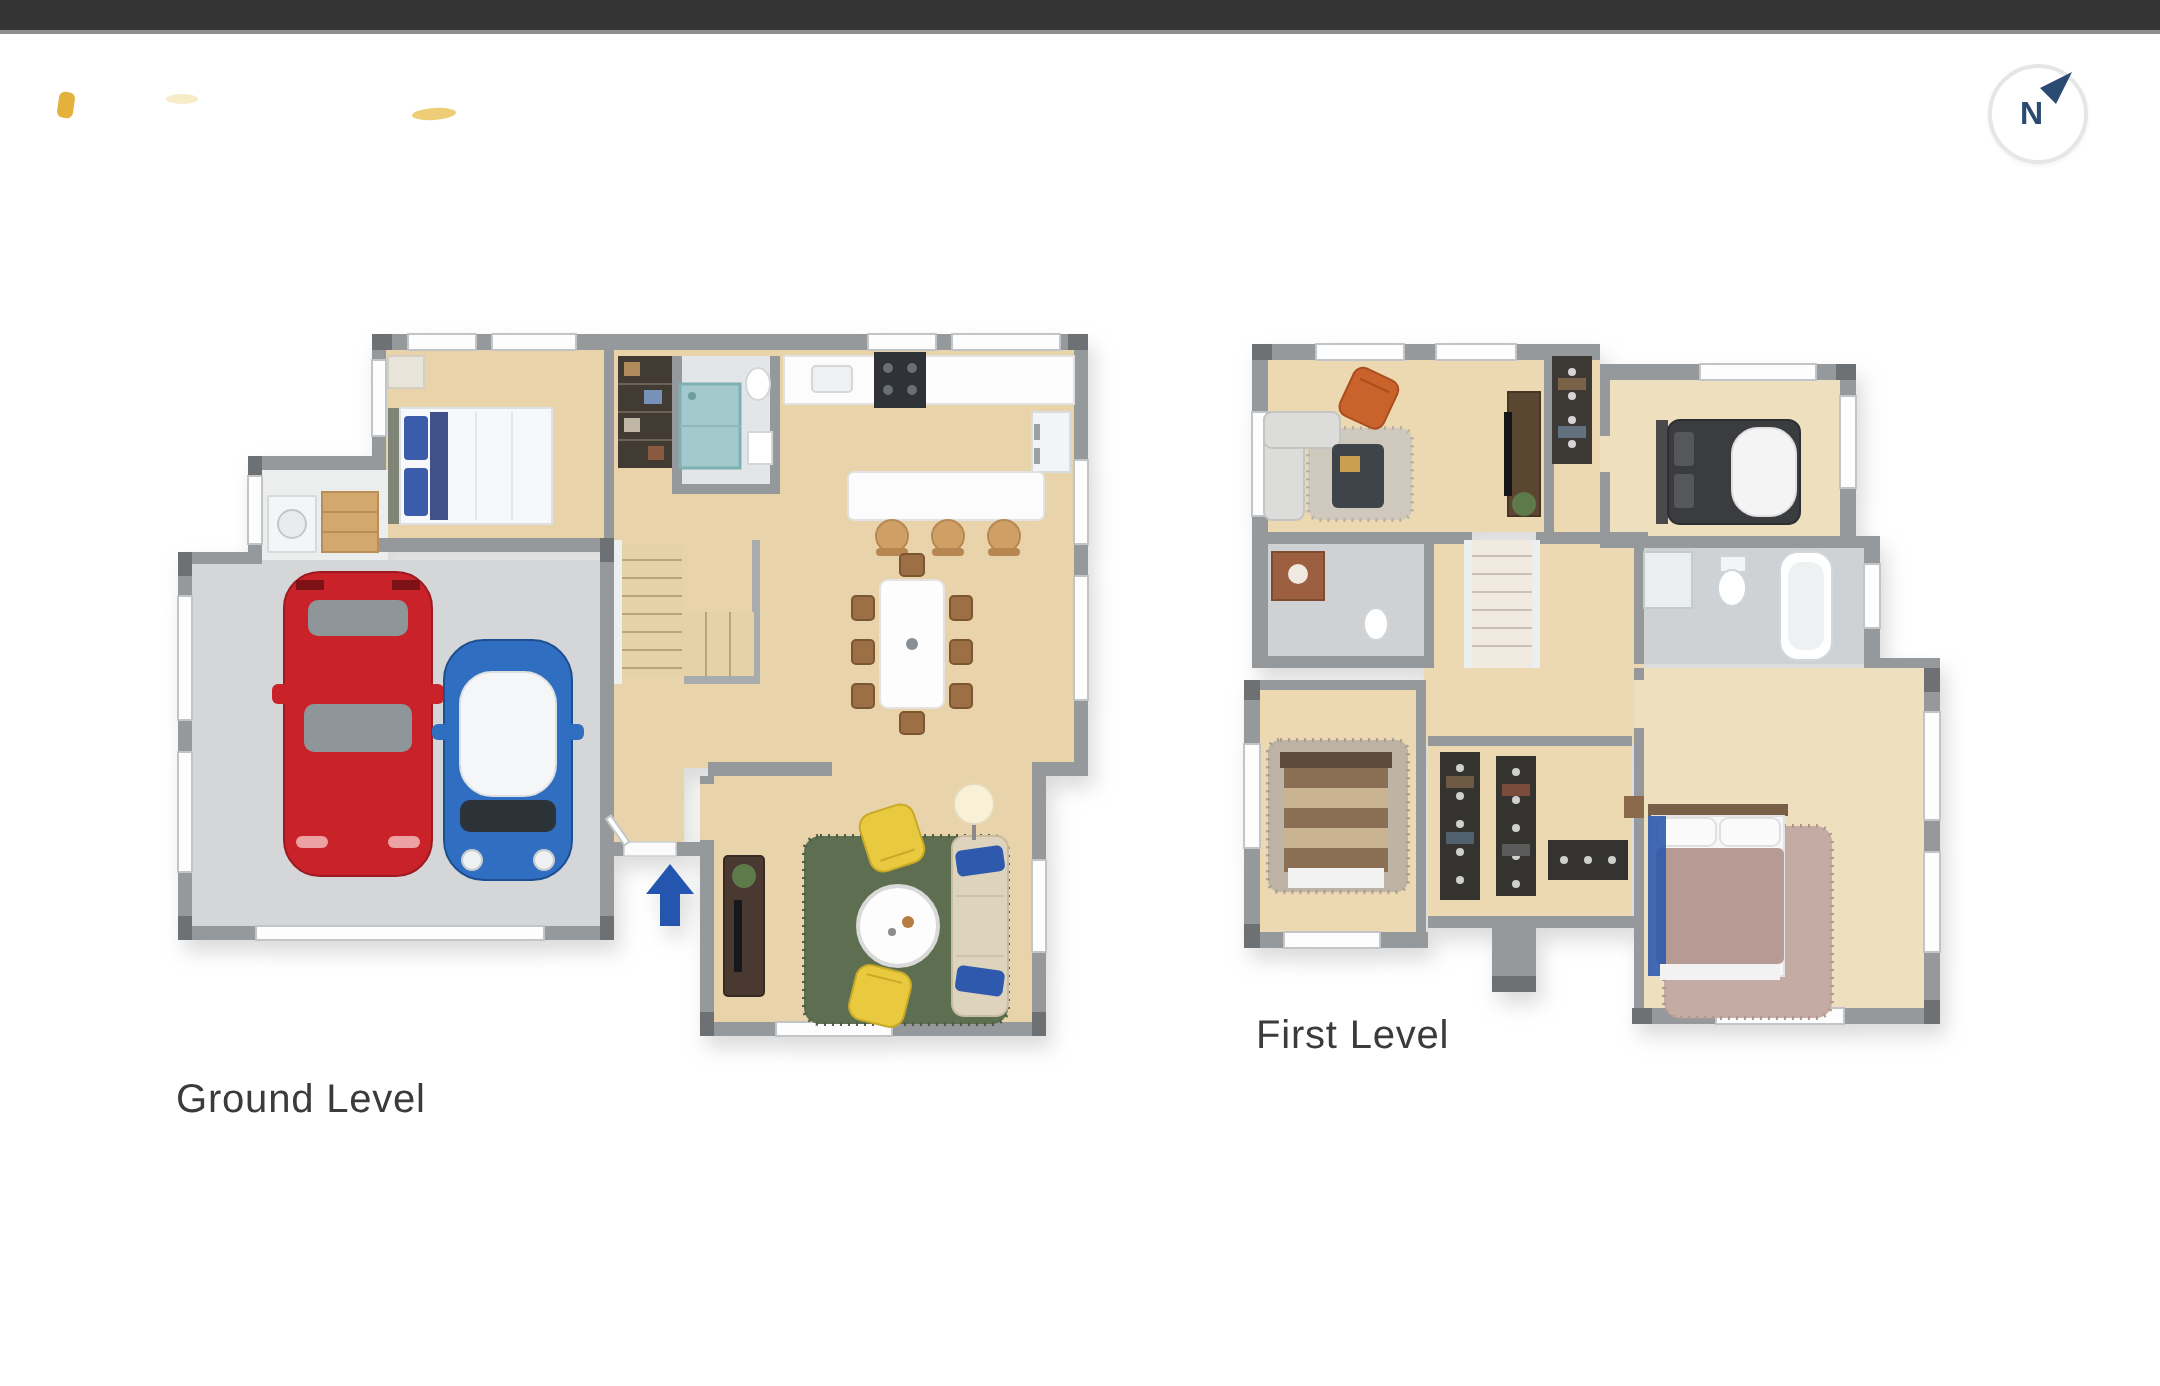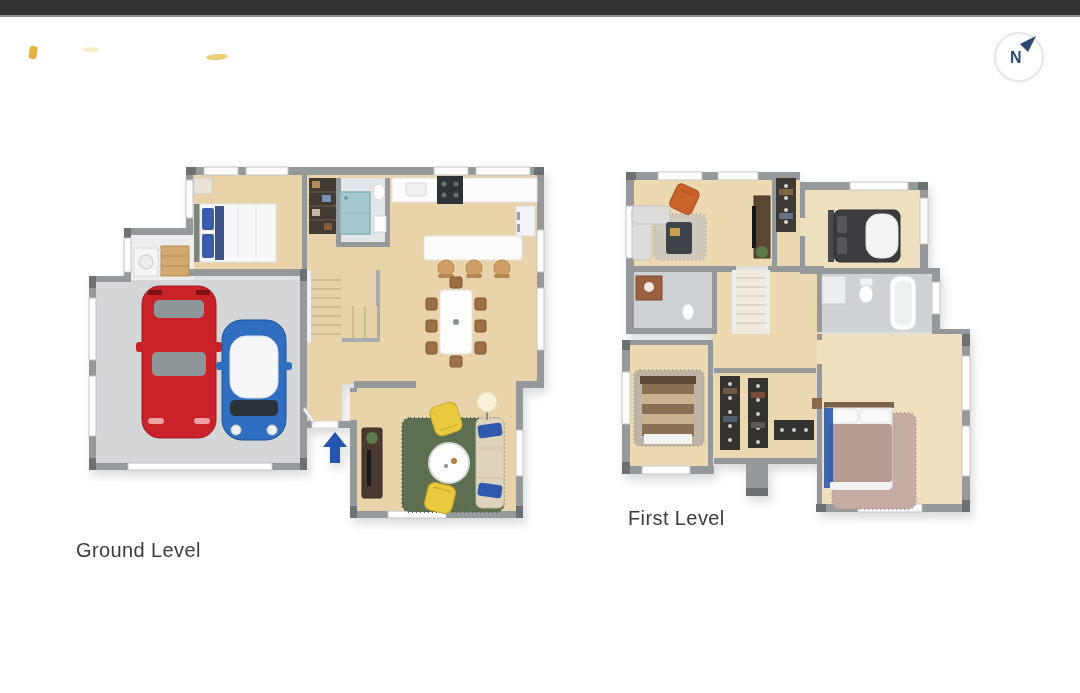--- a/index.html
+++ b/index.html
@@ -12,21 +12,21 @@
   .wm2{left:83px;top:47px;width:16px;height:5px;border-radius:50%;opacity:.45}
   .wm3{left:206px;top:54px;width:22px;height:6px;border-radius:50%;transform:rotate(-4deg);opacity:.8}
   .compass{position:absolute;left:994px;top:32px;width:50px;height:50px;border-radius:50%;
            background:#fff;border:2px solid #e6e6e6;box-shadow:0 1px 2px rgba(0,0,0,.05)}
   .compass .n{position:absolute;left:14px;top:15px;font-size:16px;font-weight:bold;color:#2b4a72}
   .compass svg{position:absolute;left:21px;top:1px}
   .plan{position:absolute;filter:drop-shadow(3px 6px 5px rgba(125,125,125,.28))}
   .plan-ground{left:88px;top:166px}
   .plan-first{left:618px;top:166px}
   .floor-label{position:absolute;font-size:20px;color:#3b3b3d;letter-spacing:.4px}
-  .label-ground{left:76px;top:539px}
+  .label-ground{left:88px;top:539px}
   .label-first{left:628px;top:507px}
 </style>
 </head>
 <body>
 
 <div id="stage">
 
   <div class="topbar"></div>
 
   <div class="wm wm1" style="background:#e3b13c"></div>

